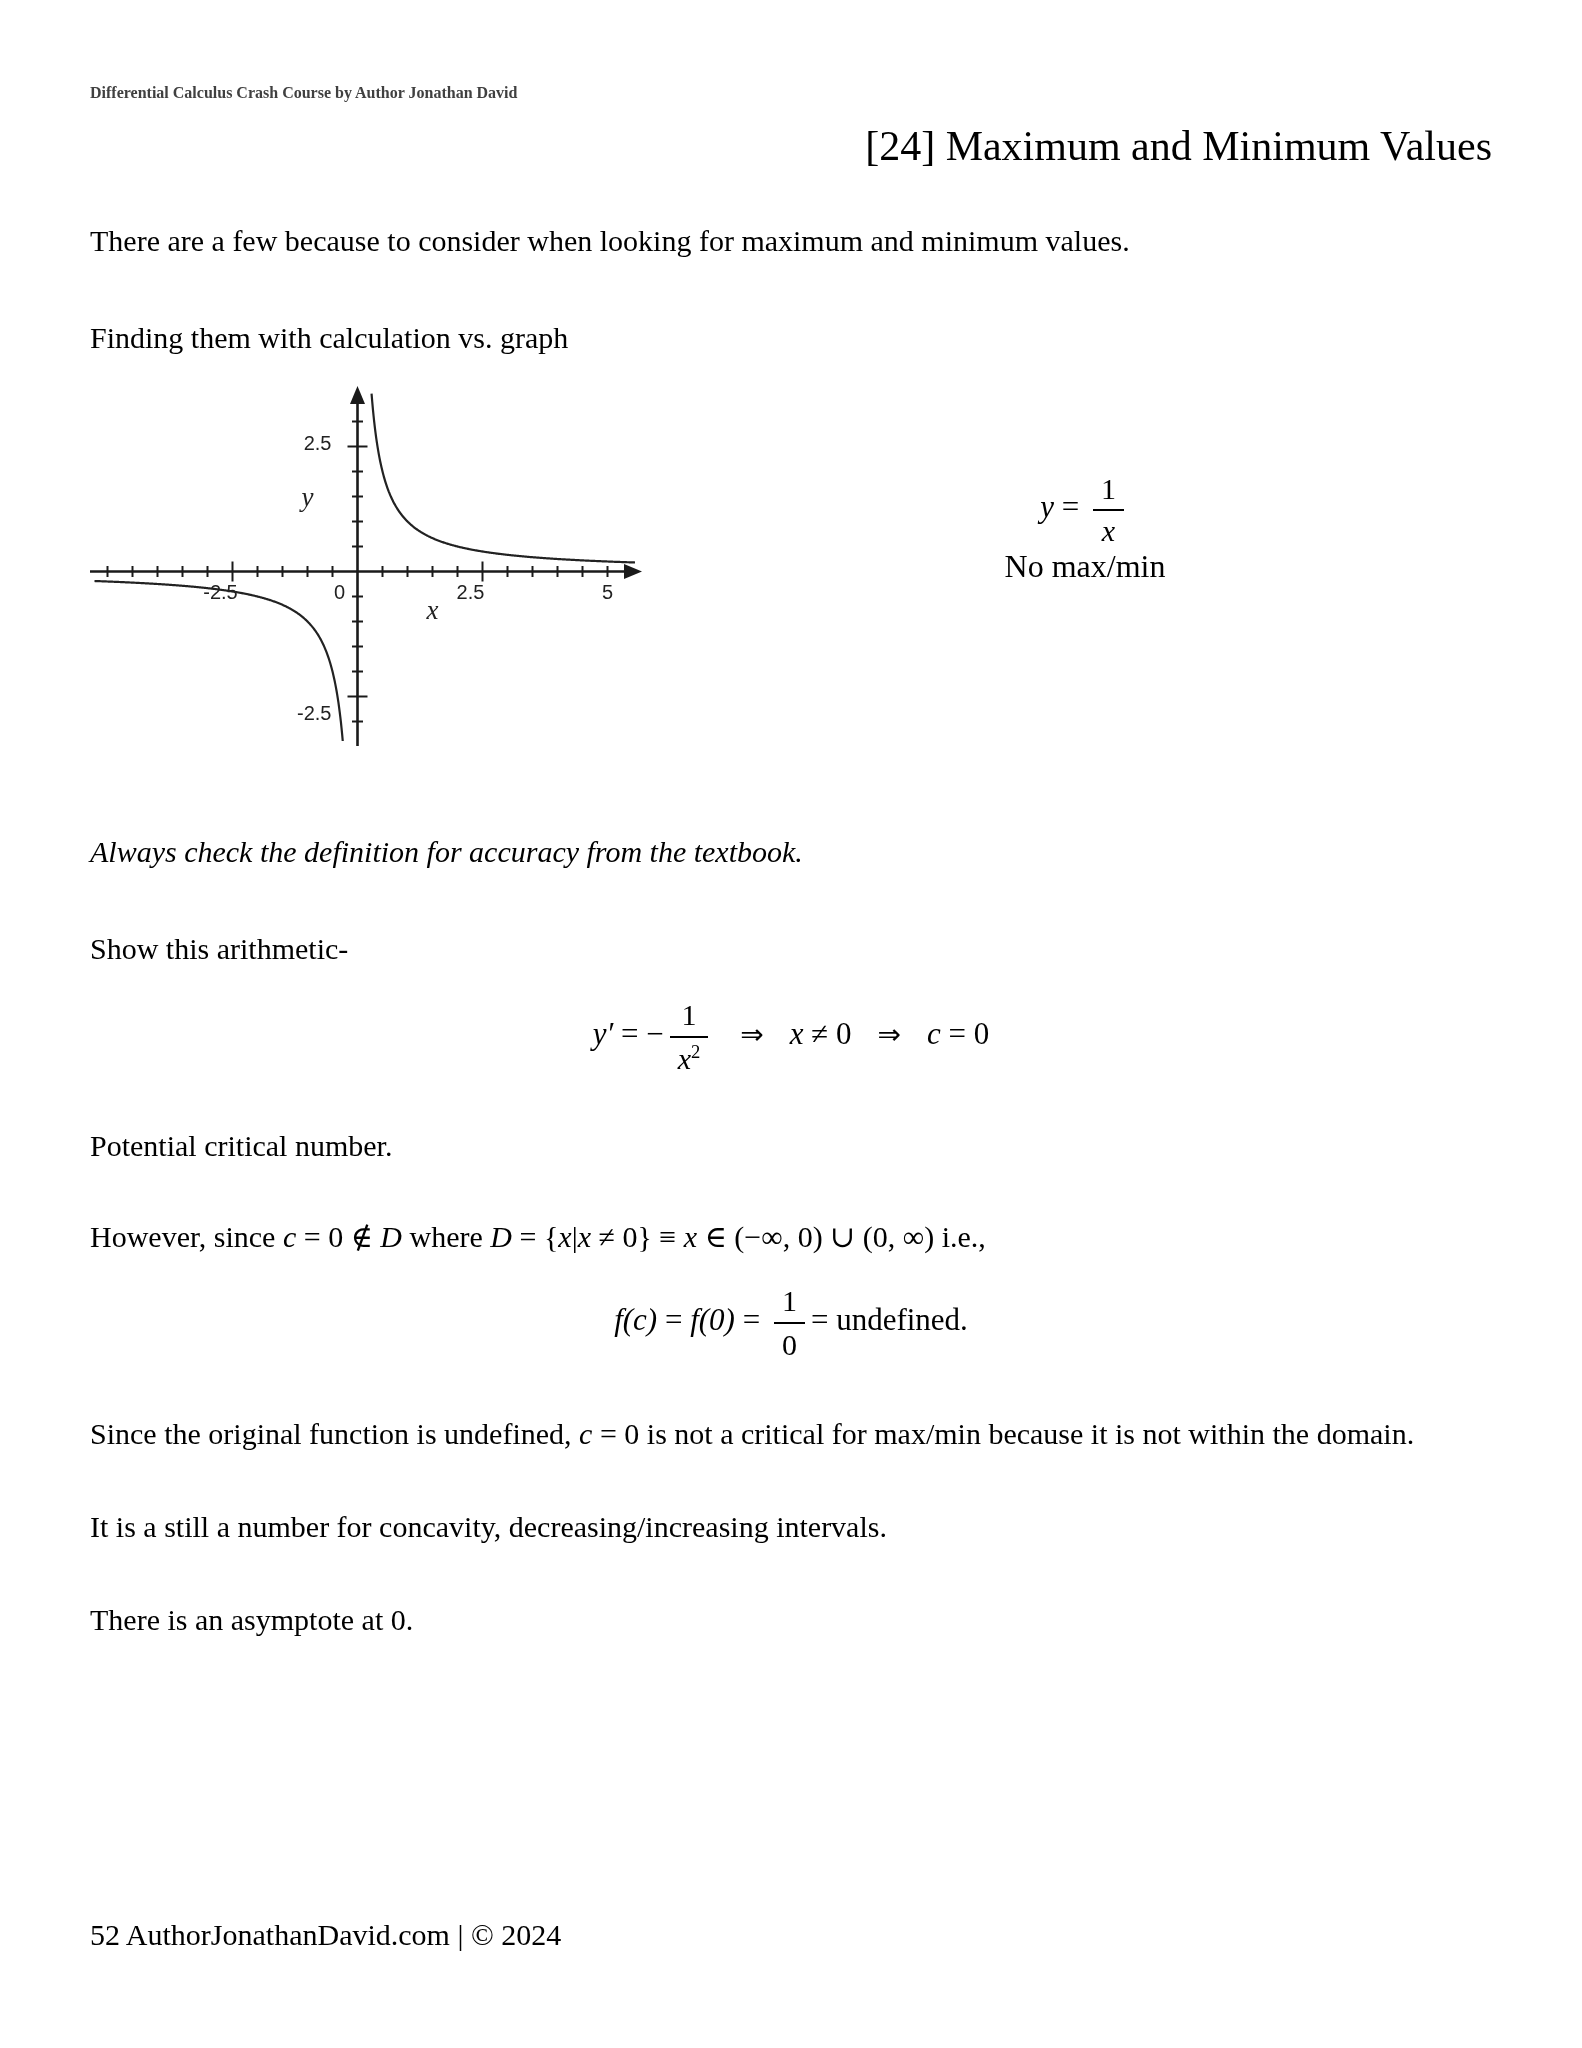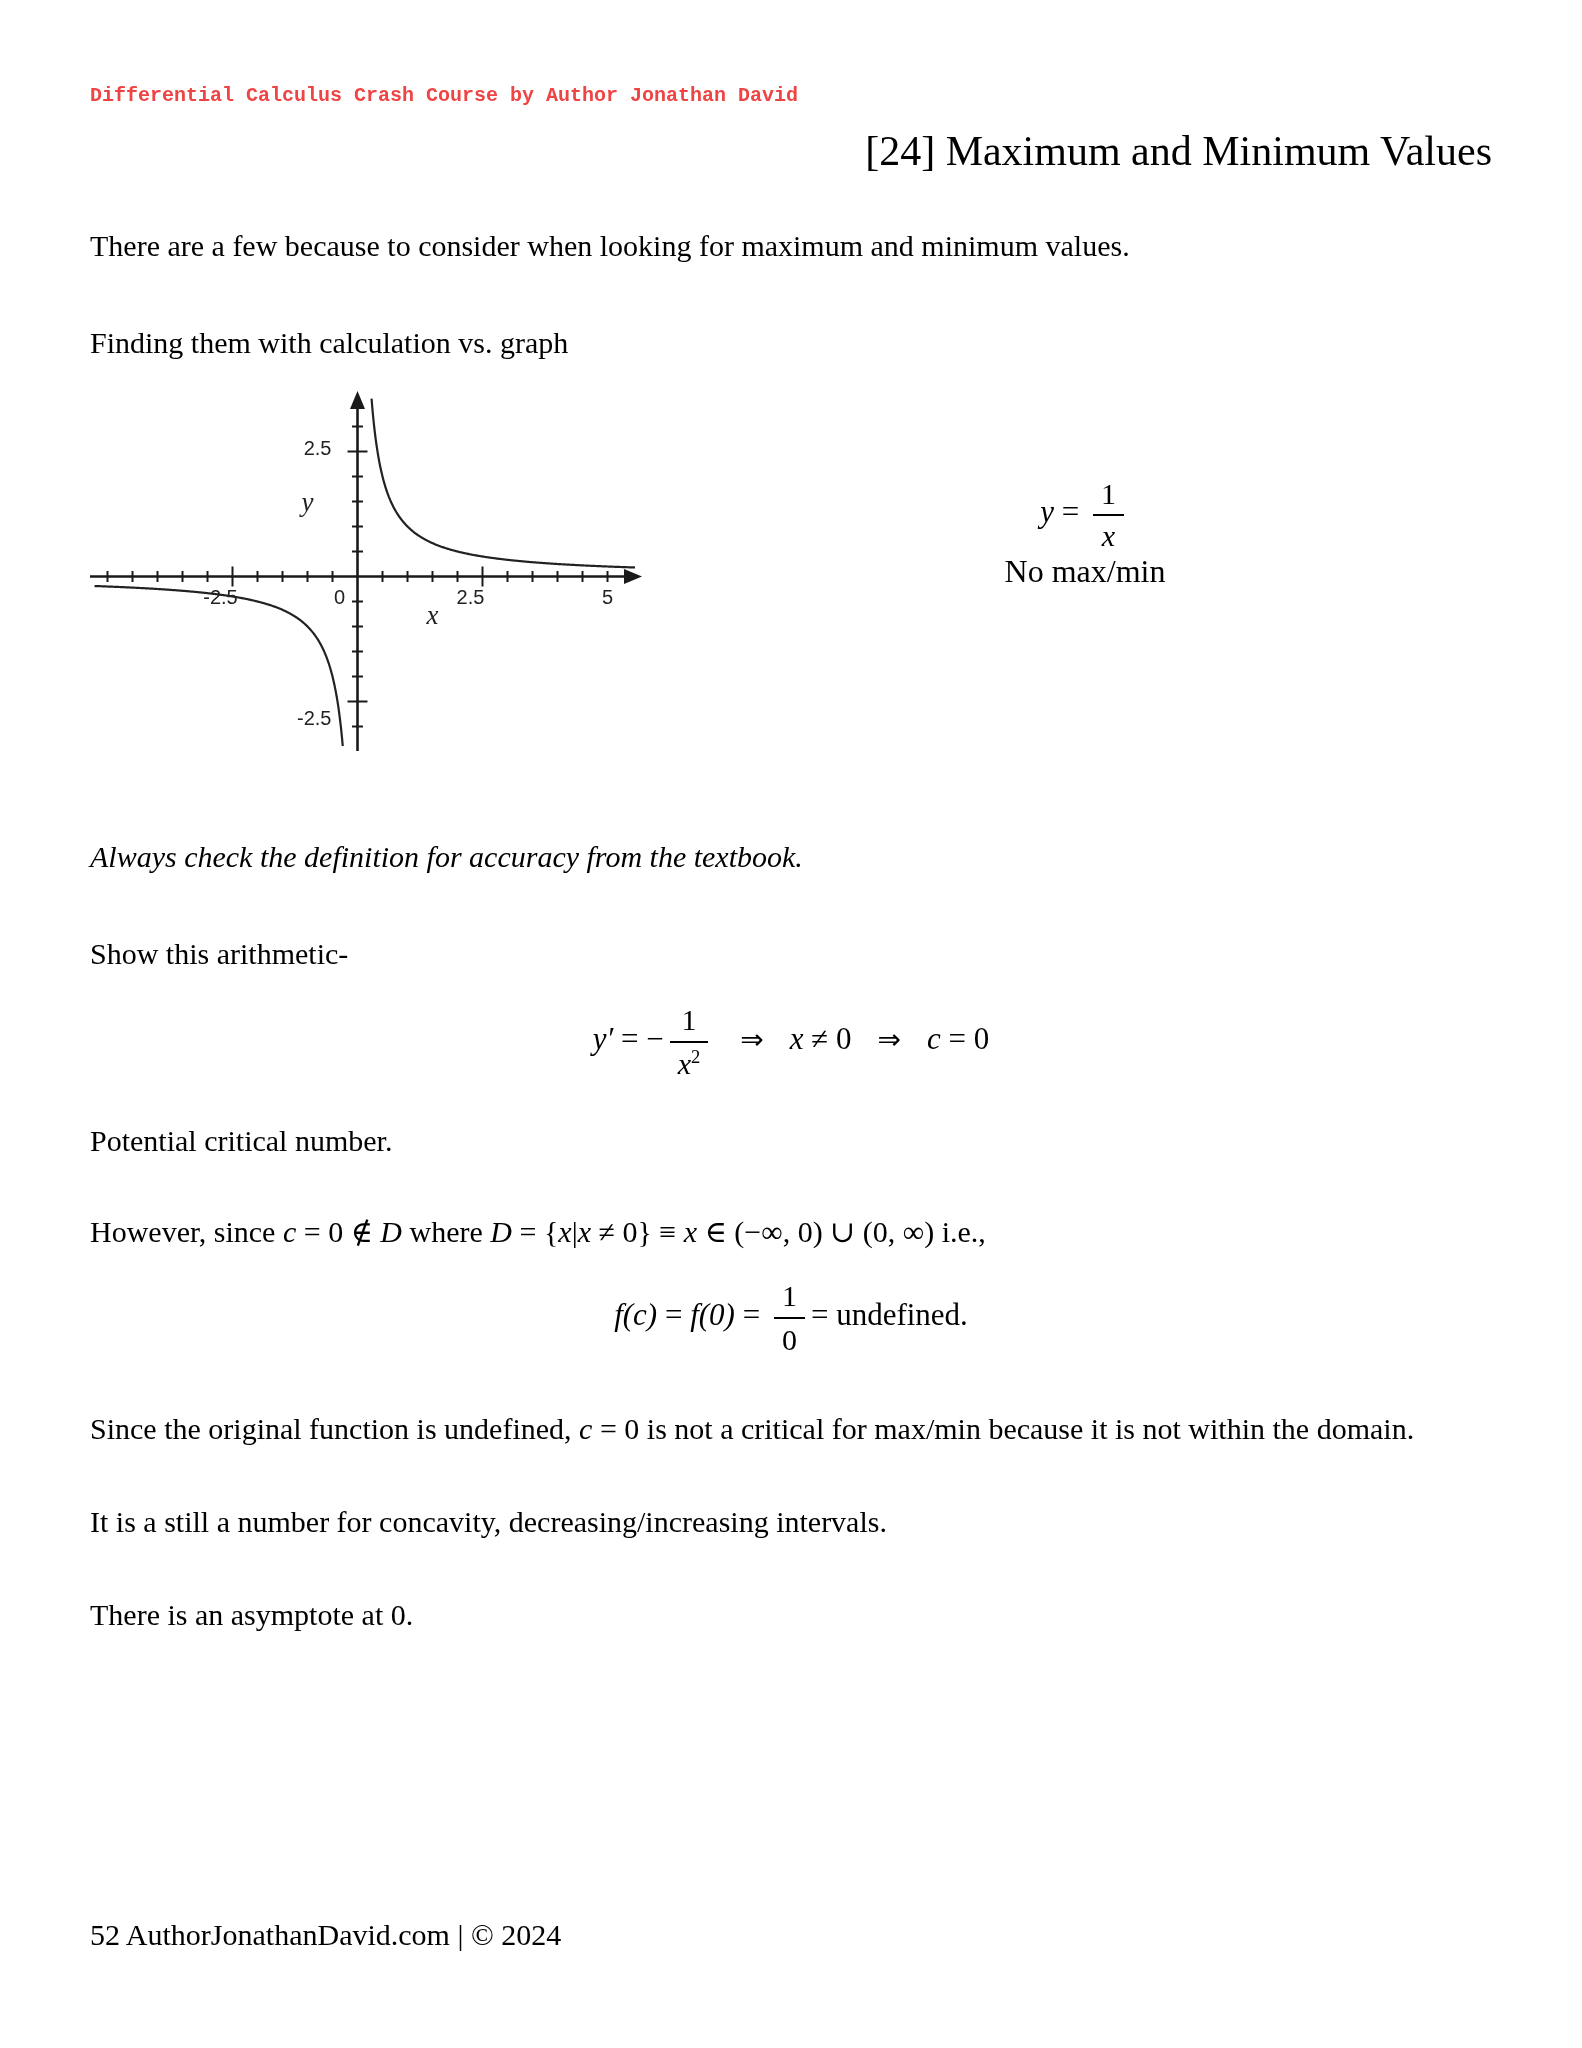--- a/index.html
+++ b/index.html
@@ -3,22 +3,22 @@
 <meta charset="utf-8">
 <style>
   html,body{margin:0;padding:0;}
   body{
     width:1582px;height:2048px;background:#ffffff;color:#000;
     font-family:"Liberation Serif","DejaVu Serif",serif;
     position:relative;overflow:hidden;
   }
   .page{padding:84px 90px 0 90px;}
   .doc-header{
-    color:#ef4444;font-weight:700;font-size:20px;letter-spacing:0px;
-    font-family:Liberation Mono, monospace;
+    color:#404040;font-weight:700;font-size:16px;letter-spacing:0px;
+    font-family:Liberation Serif, serif;
   }
   .doc-title{
     text-align:right;font-weight:400;font-size:42px;margin:20px 0 0 0;
   }
   p.body{font-size:30px;line-height:1.5;margin:48px 0 0 0;}
   p.tight{margin-top:52px;}
   .italic-line{font-style:italic;}
   
   .graph-row{display:flex;align-items:flex-start;margin-top:24px;}
   .graph-wrap{flex:0 0 auto;margin-left:-5px;}
@@ -117,21 +117,21 @@
   </div>
 
   <p class="body italic-line" style="margin-top:76px;">Always check the definition for accuracy from the textbook.</p>
 
   <p class="body tight">Show this arithmetic-</p>
 
   <div class="eq-block">
     <span class="it">y′</span><span class="msym"> = −</span><span class="frac"><span class="num">1</span><span class="den"><span class="it">x</span><sup>2</sup></span></span><span class="imp">⇒</span><span class="it">x</span><span class="msym"> ≠ 0</span><span class="imp">⇒</span><span class="it">c</span><span class="msym"> = 0</span>
   </div>
 
-  <p class="body" style="margin-top:36px;">Potential critical number.</p>
+  <p class="body" style="margin-top:46px;">Potential critical number.</p>
 
   <p class="body" style="margin-top:46px;"><span>However, since </span><span class="it">c</span><span class="msym"> = 0 ∉ </span><span class="it">D</span><span> where </span><span class="it">D</span><span class="msym"> = {</span><span class="it">x</span><span class="msym">|</span><span class="it">x</span><span class="msym"> ≠ 0} ≡ </span><span class="it">x</span><span class="msym"> ∈ (−∞, 0) ∪ (0, ∞)</span><span> i.e.,</span></p>
 
   <div class="eq-block eq2">
     <span class="it">f(c)</span><span class="msym"> = </span><span class="it">f(0)</span><span class="msym"> = </span><span class="frac"><span class="num">1</span><span class="den">0</span></span><span class="msym gap-l">= undefined.</span>
   </div>
 
   <p class="body since-p"><span>Since the original function is undefined, </span><span class="it">c</span><span class="msym"> = 0</span><span> is not a critical for max/min because it is not within the domain.</span></p>
 
   <p class="body">It is a still a number for concavity, decreasing/increasing intervals.</p>

